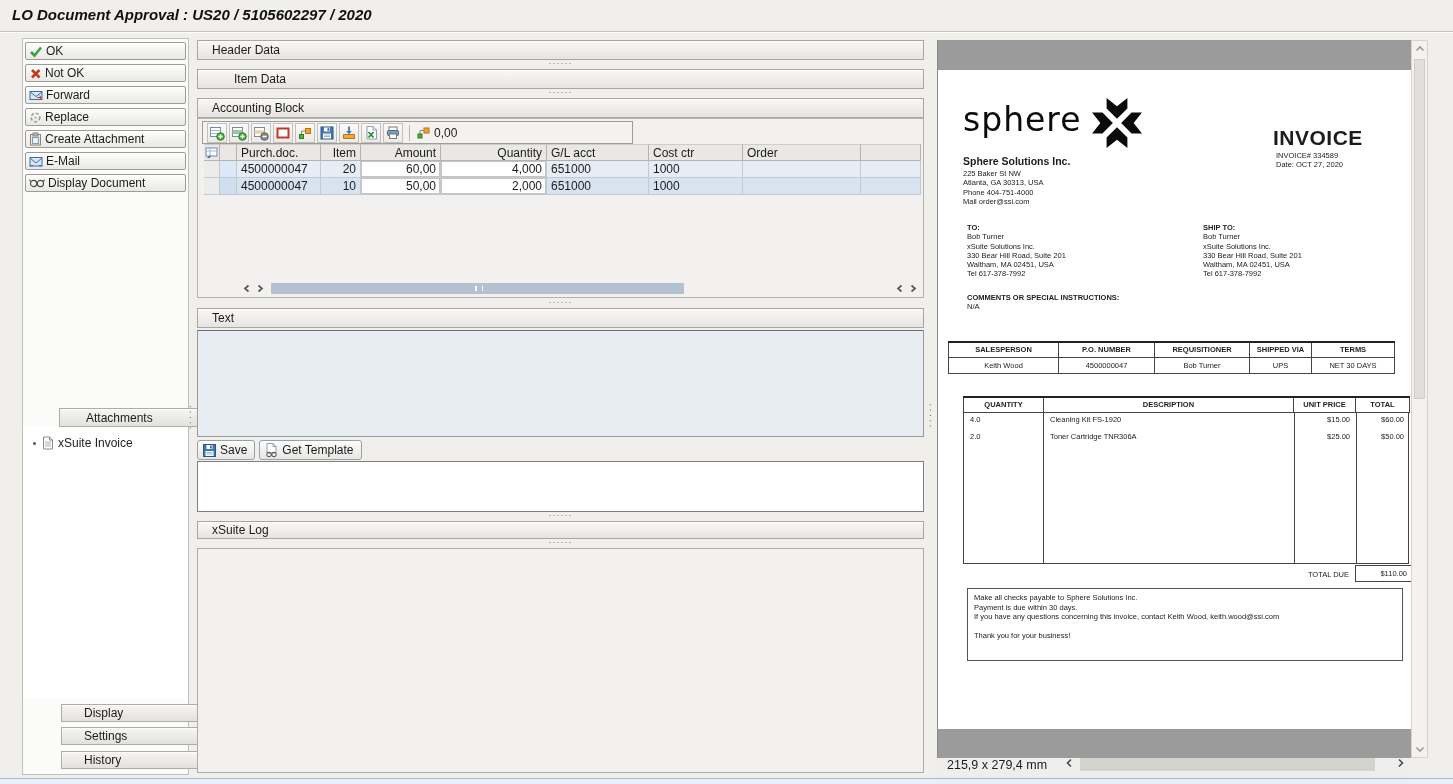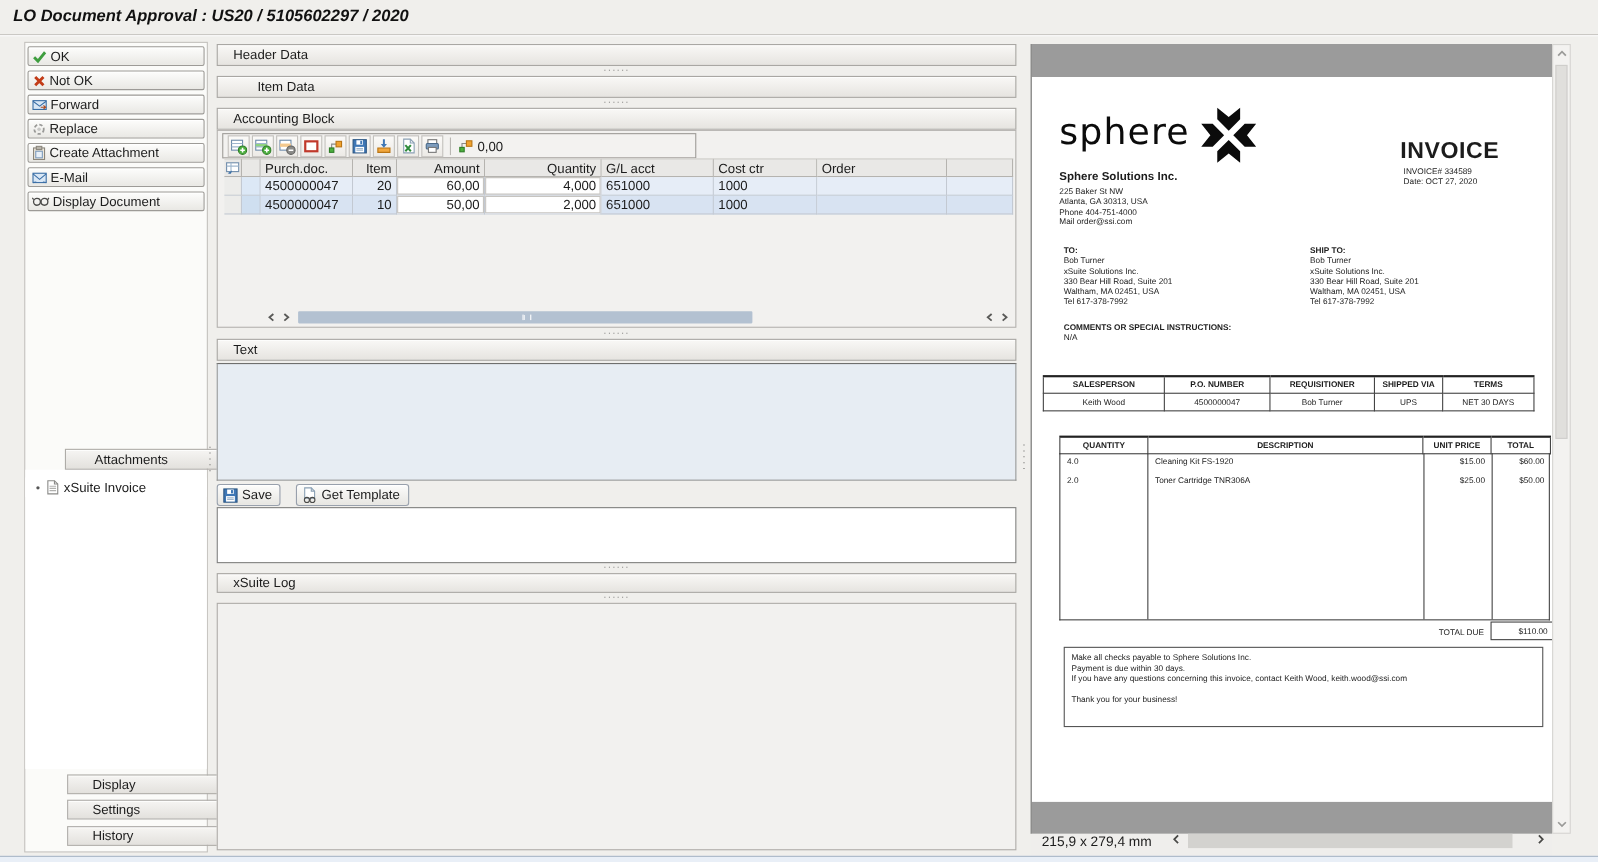--- a/index.html
+++ b/index.html
@@ -37,21 +37,21 @@
              border:1px solid #a9a7a3; font-size:12px; display:flex; align-items:center; padding-left:14px;
              box-shadow:inset 0 1px 0 #fdfdfc; }
   .msplit { left:197px; width:727px; }
   #bar-header { top:40px; } #split-1 { top:60px; }
   #bar-item { top:69px;padding-left:36px; } #split-2 { top:89px; }
   #bar-acct { top:98px; }
   #acc-body { left:197px; top:118px; width:727px; height:180px; background:#f2f1ef; border:1px solid #b4b2ae; }
   #split-3 { top:299px; }
   #bar-text { top:308px; }
   #text-display { left:197px; top:330px; width:727px; height:107px; background:#e7edf3; border:1px solid #9a9a98; border-top-color:#6f6f6d; }
-  #text-btnrow { left:197px; top:440px; width:727px; height:20px; display:flex; gap:14px; }
+  #text-btnrow { left:197px; top:440px; width:727px; height:20px; display:flex; gap:4px; }
   .sap-btn { display:flex; align-items:center; gap:3px; padding:0 7px 0 4px; height:20px; font-size:12px;
              background:linear-gradient(#fcfcfb,#e7e6e2); border:1px solid #98a0ac; border-radius:3px; box-shadow:inset 0 1px 0 #fff; }
   #text-input { left:197px; top:461px; width:727px; height:51px; background:#fff; border:1px solid #7f7f7d; font:12px "Liberation Sans",sans-serif; resize:none; outline:none; }
   #split-4 { top:512px; }
   #bar-log { top:521px; height:18px; }
   #split-5 { top:539px; }
   #log-area { left:197px; top:548px; width:727px; height:225px; background:#f2f1ef; border:1px solid #aeaca8; }
   #grip-left { left:189px; top:394px; }
   #grip-right { left:929px; top:392px; }
 
@@ -96,21 +96,21 @@
 
   
   .inv { position:absolute; font-family:"Liberation Sans","DejaVu Sans",sans-serif; }
   #logo-text { left:25px; top:30px; font-family:"DejaVu Sans",sans-serif; font-size:33px; letter-spacing:1px; color:#0b0b0b; }
   #logo-mark { left:153px; top:27px; }
   #inv-company { left:25px; top:85px; font-size:10.5px; font-weight:bold; }
   .tiny { font-size:7.5px; line-height:9.3px; color:#222; }
   #inv-addr { left:25px; top:99px; }
   #inv-title { left:335px; top:56px; font-size:21px; font-weight:bold; letter-spacing:0.5px; }
   #inv-meta { left:338px; top:81px; }
-  #inv-to { left:29px; top:153px; } #inv-ship { left:253px; top:153px; }
+  #inv-to { left:29px; top:153px; } #inv-ship { left:265px; top:153px; }
   .blk-h { font-weight:bold; }
   #inv-comments { left:29px; top:223px; }
   .inv-tbl { position:absolute; border-collapse:collapse; table-layout:fixed; }
   .inv-tbl th { font-size:7.5px; font-weight:bold; border:1px solid #444; border-top:2px solid #222; height:15px; background:#fff; }
   .inv-tbl td { font-size:7.5px; border:1px solid #444; height:16px; text-align:center; }
   #info-table { left:10px; top:271px; width:446px; }
   #items-head { left:25px; top:326px; width:446px; }
   #items-body { left:25px; top:342px; width:446px; height:152px; border:1px solid #444; border-top:none; }
   .col-line { position:absolute; top:0; bottom:0; width:1px; background:#444; }
   .item-row { position:absolute; left:0; right:0; height:17px; font-size:7.5px; }

